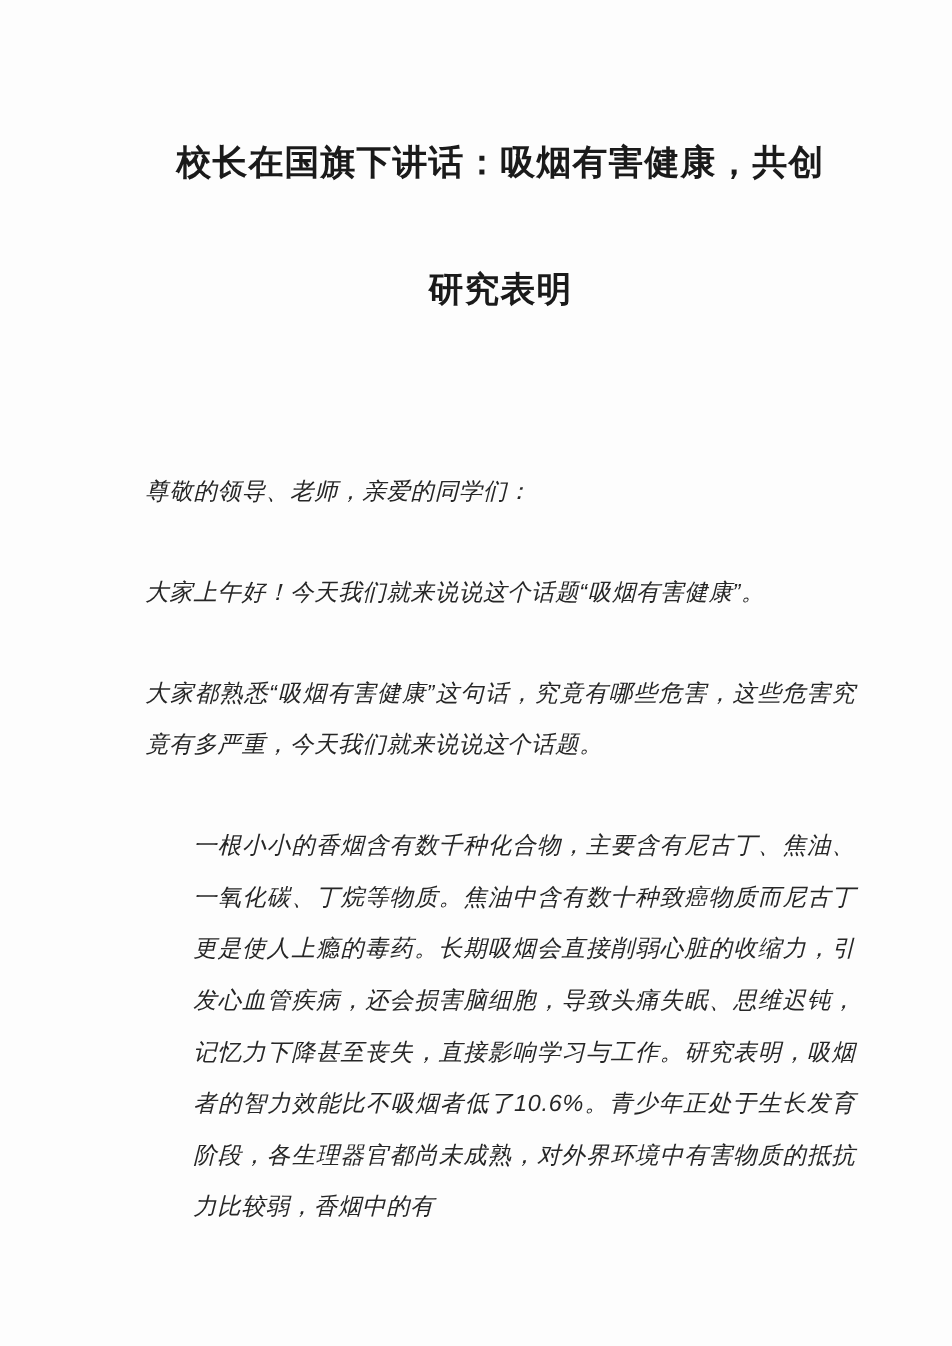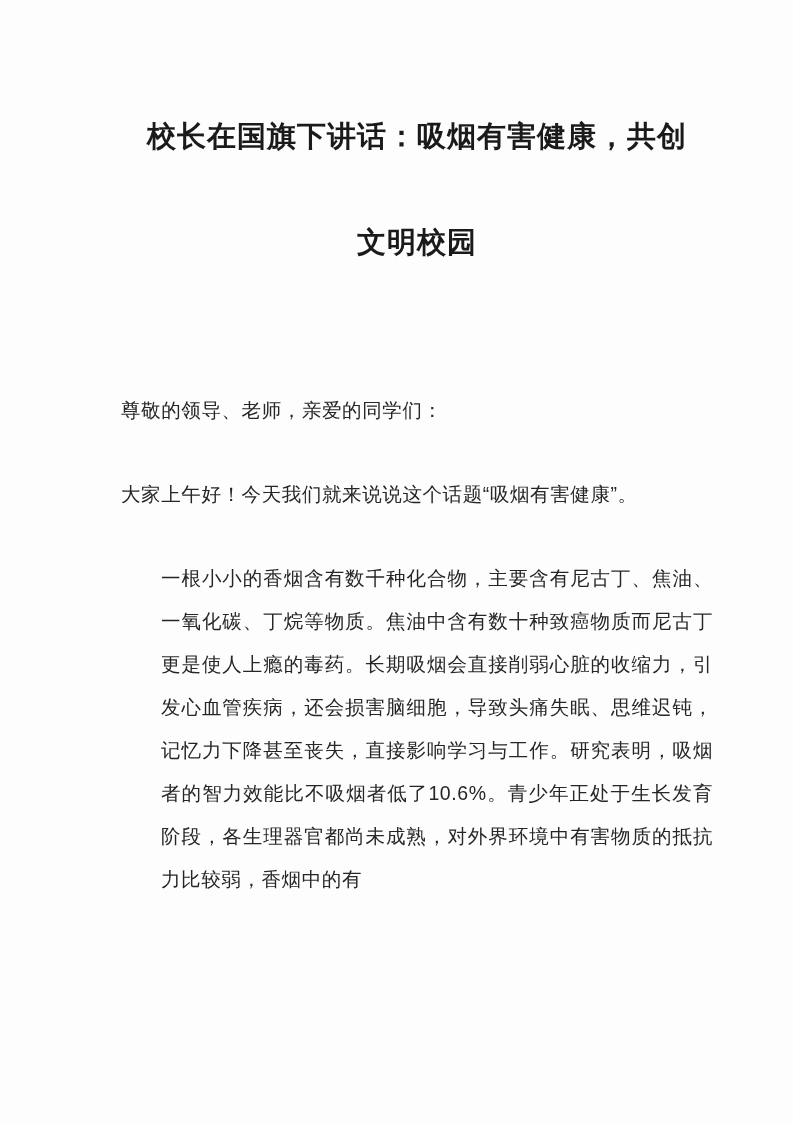--- a/index.html
+++ b/index.html
@@ -39,39 +39,41 @@
     margin-top: 128px;
   }
   .para {
     font-size: 19.5px;
     line-height: 43px;
     letter-spacing: 0.6px;
     text-align: justify;
     text-justify: inter-ideograph;
     color: #262626;
     margin: 0 0 41px 0;
+    font-style: italic;
   }
   .para:last-child {
     margin-bottom: 0;
     margin-left: 40px;
   }
 </style>
 </head>
 <body>
 
 <div class="page">
 
   <div class="doc-title line1">校长在国旗下讲话：吸烟有害健康，共创</div>
 
-  <div class="doc-title line2">文明校园</div>
+  <div class="doc-title line2">研究表明</div>
 
   <div class="body-text">
 
     <p class="para">尊敬的领导、老师，亲爱的同学们：</p>
 
     <p class="para">大家上午好！今天我们就来说说这个话题“吸烟有害健康”。</p>
 
+    <p class="para">大家都熟悉“吸烟有害健康”这句话，究竟有哪些危害，这些危害究竟有多严重，今天我们就来说说这个话题。</p>
 
     <p class="para">一根小小的香烟含有数千种化合物，主要含有尼古丁、焦油、一氧化碳、丁烷等物质。焦油中含有数十种致癌物质而尼古丁更是使人上瘾的毒药。长期吸烟会直接削弱心脏的收缩力，引发心血管疾病，还会损害脑细胞，导致头痛失眠、思维迟钝，记忆力下降甚至丧失，直接影响学习与工作。研究表明，吸烟者的智力效能比不吸烟者低了10.6%。青少年正处于生长发育阶段，各生理器官都尚未成熟，对外界环境中有害物质的抵抗力比较弱，香烟中的有</p>
 
   </div>
 
 </div>
 
 </body></html>

